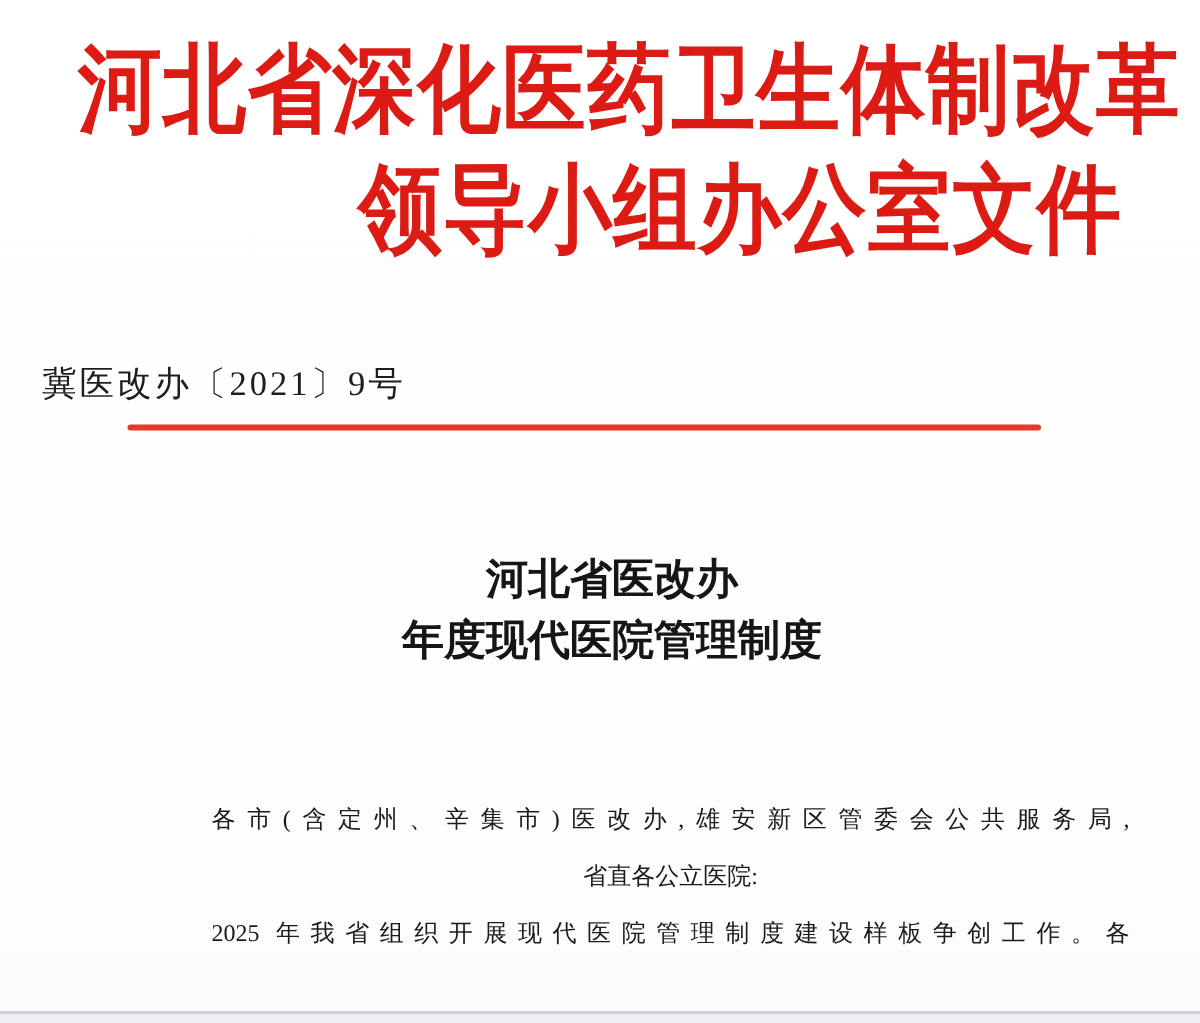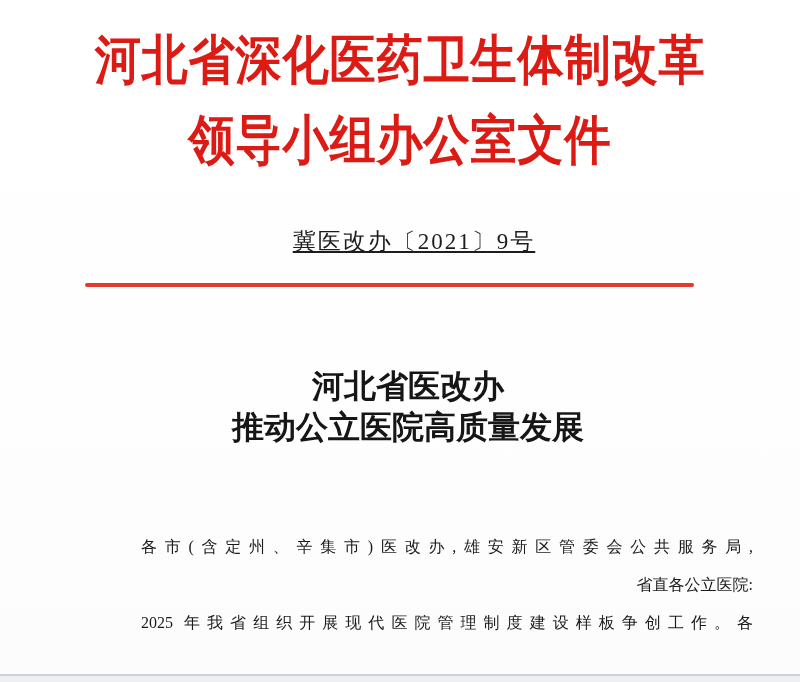--- a/index.html
+++ b/index.html
@@ -16,46 +16,45 @@
     background: linear-gradient(180deg, #ffffff 0%, #fefefe 55%, #fcfcfd 100%);
     color: var(--ink, #1c1c1c);
   }
 
   
   .red-header {
     position: absolute;
     top: 20px;
     left: 0;
     right: 0;
-    text-align: center;
+    text-align: right;
     color: var(--red_text, #dd1b15);
     font-weight: bold;
-    font-size: 53px;
+    font-size: 64px;
   }
   .rh-line {
     line-height: 80px;
     white-space: nowrap;
     transform: scaleX(0.87);
     transform-origin: 50% 50%;
     letter-spacing: 1px;
   }
 
   
   .doc-number {
     position: absolute;
-    top: 226px;
+    top: 240px;
     left: 28px;
     right: 0;
-    text-align: center;
+    text-align: left;
     font-size: 23px;
     line-height: 32px;
     letter-spacing: 2px;
     color: #1d1d1d;
     white-space: nowrap;
-    text-decoration: underline;
   }
 
   
   .red-divider {
     position: absolute;
     top: 283px;
     left: 85px;
     width: 609px;
     height: 4px;
     border-radius: 2px;
@@ -63,38 +62,38 @@
   }
 
   
   .title {
     position: absolute;
     top: 366px;
     left: 16px;
     right: 0;
     text-align: center;
     font-weight: bold;
-    font-size: 32px;
+    font-size: 28px;
     color: #161616;
   }
   .title-line { line-height: 41px; white-space: nowrap; }
 
   
   .body-text {
     position: absolute;
     top: 528px;
     left: 104px;
     width: 612px;
     font-size: 16px;
     color: #1b1b1b;
     margin-left: 37px;
   }
   .b-line {
     line-height: 38px;
-    text-align: right;
+    text-align: center;
   }
   .b-line.justify {
     text-align: justify;
     text-align-last: justify;
   }
   .b-line.indent { text-indent: 2em; }
 
   
   .photo-edge {
     position: absolute;
@@ -115,21 +114,21 @@
     <div class="rh-line">河北省深化医药卫生体制改革</div>
     <div class="rh-line">领导小组办公室文件</div>
   </div>
 
   <div class="doc-number">冀医改办〔2021〕9号</div>
 
   <div class="red-divider"></div>
 
   <div class="title">
     <div class="title-line">河北省医改办</div>
-    <div class="title-line">推动公立医院高质量发展</div>
+    <div class="title-line">年度现代医院管理制度</div>
   </div>
 
   <div class="body-text">
     <div class="b-line justify">各市(含定州、辛集市)医改办,雄安新区管委会公共服务局,</div>
     <div class="b-line">省直各公立医院:</div>
     <div class="b-line justify">2025 年我省组织开展现代医院管理制度建设样板争创工作。各</div>
   </div>
 
   <div class="photo-edge"></div>
 

